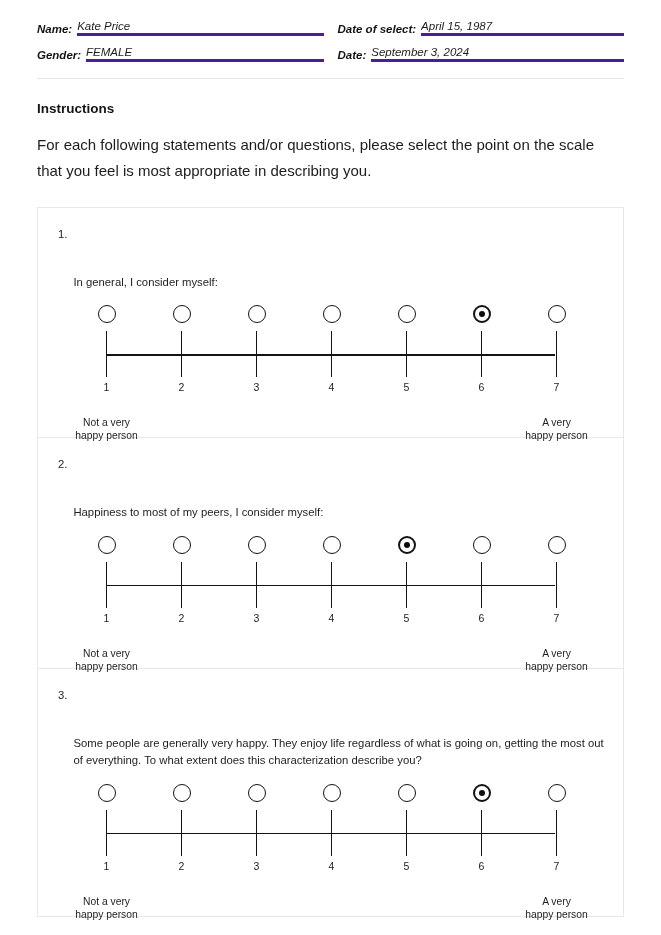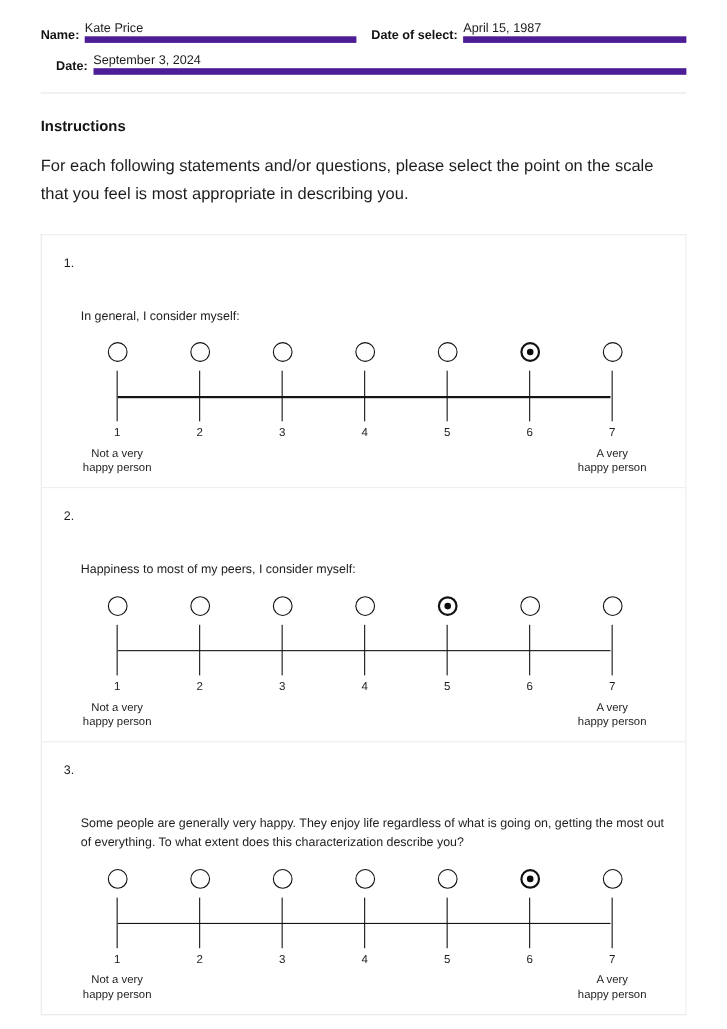--- a/index.html
+++ b/index.html
@@ -38,20 +38,21 @@
   }
 
   
   .info-block {
     margin-top: 20px;
   }
   .info-row {
     display: flex;
     align-items: flex-end;
     margin-bottom: 10px;
+    font-style: italic;
   }
   .info-cell {
     display: flex;
     align-items: flex-end;
     flex: 1 1 0;
     min-width: 0;
   }
   .info-cell.right {
     margin-left: 14px;
   }
@@ -62,21 +63,21 @@
     white-space: nowrap;
     padding-bottom: 1px;
   }
   .info-value {
     flex: 1 1 auto;
     min-width: 0;
     font-size: 11.5px;
     color: #1d1d1d;
     margin-left: 5px;
     padding-bottom: 1px;
-    border-bottom: 6px solid #4c1d95;
+    border-bottom: 3px solid #4c1d95;
     white-space: nowrap;
     overflow: hidden;
   }
 
   
   .divider {
     height: 1px;
     background: #e4e6e9;
     margin-top: 16px;
     margin-bottom: 0;
@@ -203,21 +204,21 @@
     color: #1d1d1d;
   }
 
   .anchors {
     position: relative;
     height: 30px;
     margin-top: 3px;
   }
   .anchor {
     position: absolute;
-    top: 0;
+    top: 16px;
     width: 120px;
     text-align: center;
     font-size: 10.3px;
     line-height: 1.3;
     color: #1d1d1d;
   }
   .anchor.low  { margin-left: -60px; }
   .anchor.high { margin-left: -60px; }
 </style>
 </head>
@@ -231,20 +232,24 @@
       <div class="info-cell">
         <span class="info-label">Name:</span>
         <span class="info-value">Kate Price</span>
       </div>
       <div class="info-cell right">
         <span class="info-label">Date of select:</span>
         <span class="info-value">April 15, 1987</span>
       </div>
     </div>
     <div class="info-row">
+      <div class="info-cell">
+        <span class="info-label">Gender:</span>
+        <span class="info-value">FEMALE</span>
+      </div>
       <div class="info-cell right">
         <span class="info-label">Date:</span>
         <span class="info-value">September 3, 2024</span>
       </div>
     </div>
   </div>
 
   <div class="divider"></div>
 
   <div class="instructions">

